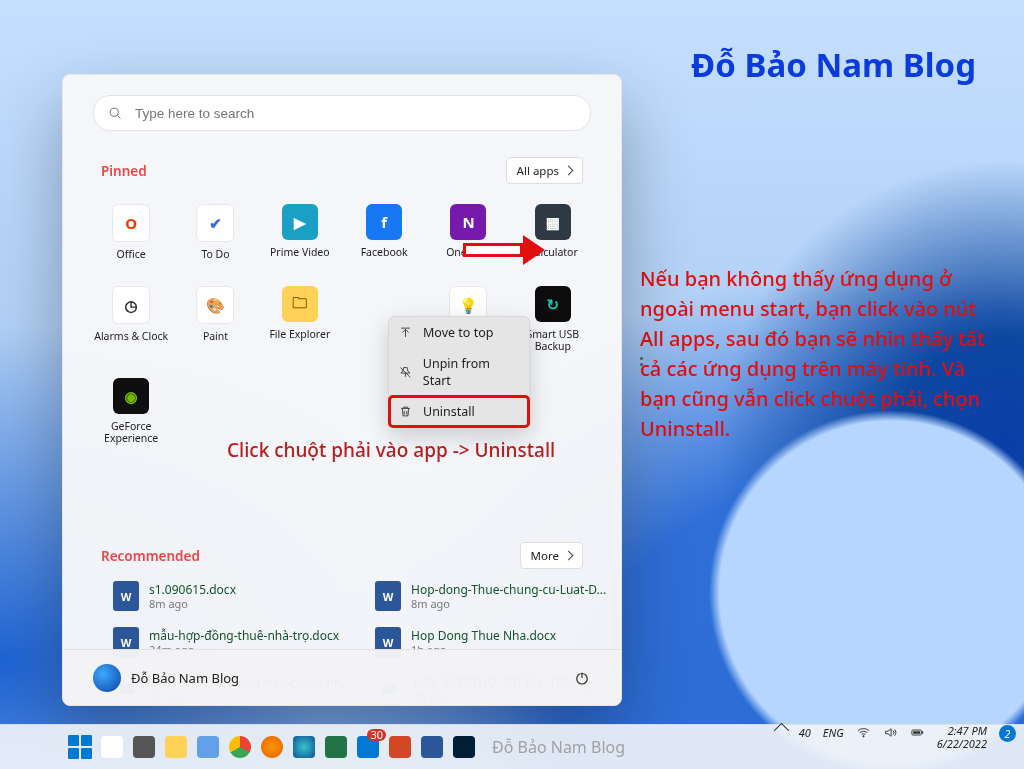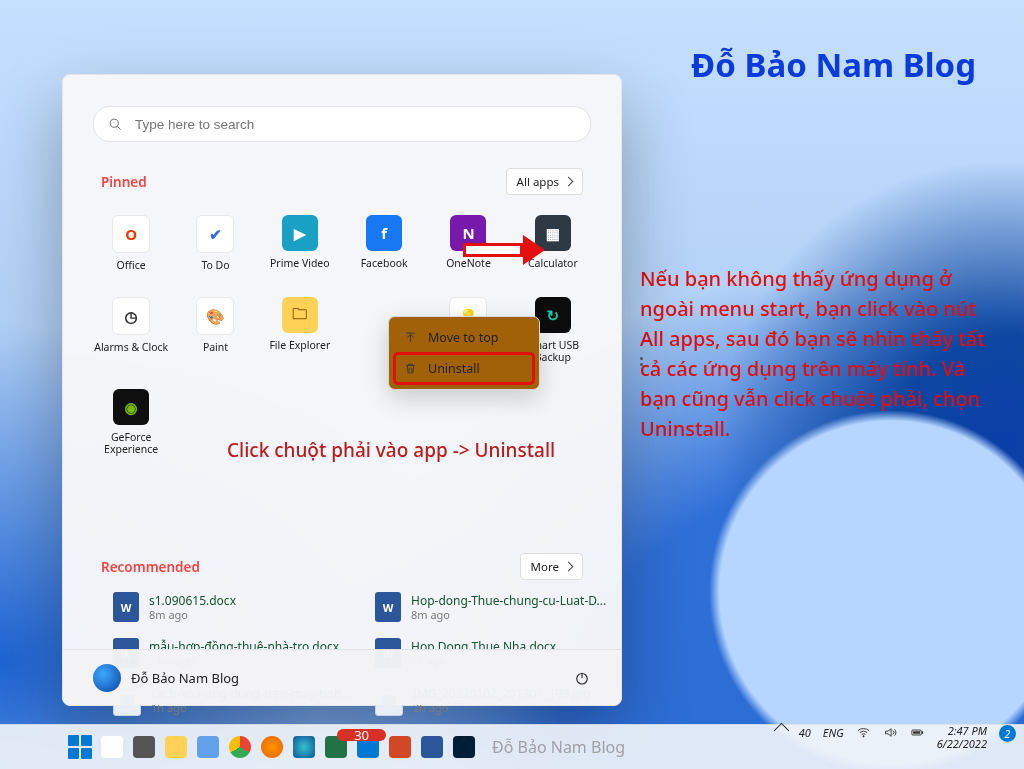--- a/index.html
+++ b/index.html
@@ -49,21 +49,21 @@
     left: 62px;
     top: 74px;
     width: 558px;
     height: 630px;
     background: rgba(247,247,249,0.97);
     border: 1px solid #e6e6e8;
     border-radius: 8px;
     box-shadow: 0 30px 70px rgba(0,0,0,0.30);
   }
   .search {
-    margin: 31px 30px 0 30px;
+    margin: 20px 30px 0 30px;
     height: 34px;
     background: #fff;
     border: 1px solid #e3e3e6;
     border-radius: 17px;
     display: flex;
     align-items: center;
     padding: 0 14px;
     color: #6a6a6a;
   }
   .search svg { width: 15px; height: 15px; margin-right: 10px; flex:0 0 auto; }
@@ -119,23 +119,23 @@
   }
 
   
   .cap {
     position:absolute; left:164px; top:362px; color:#b91c1c; font-size:19px; font-weight:500;
   }
 
   
   .ctx {
     position:absolute; left:325px; top:241px; width:140px;
-    background:#a16207; border:1px solid #d7d7d7; border-radius:7px;
+    background:#e5e5e5; border:1px solid #d7d7d7; border-radius:7px;
     box-shadow: 0 8px 24px rgba(0,0,0,0.18);
-    padding:5px; font-size:12.5px;
+    font-size:12.5px;
   }
   .ctx .row{
     display:flex;align-items:center;gap:10px;padding:7px 9px;border-radius:4px;cursor:pointer;color:#222;
   }
   .ctx svg{width:15px;height:15px;stroke:#333;fill:none;stroke-width:1.4;}
   .ctx .hl { outline:3px solid #e30e0e; outline-offset:-2px; }
 
   
   .reco {
     margin: 12px 38px 0 50px;
@@ -288,20 +288,27 @@
     </div>
 
     <div class="cap">Click chuột phải vào app -&gt; Uninstall</div>
 
     <div class="ctx">
       <div class="row">
         <svg viewBox="0 0 24 24">
             <path d="M12 19V7M7 12l5-5 5 5M5 5h14"></path>
           </svg>
         <span>Move to top</span>
+      </div>
+      <div class="row">
+        <svg viewBox="0 0 24 24">
+            <path d="M9 4h6l1 6 3 2v1H5v-1l3-2 1-6zM12 13v6"></path>
+            <line x1="4" y1="4" x2="20" y2="20"></line>
+          </svg>
+        <span>Unpin from Start</span>
       </div>
       <div class="row hl">
         <svg viewBox="0 0 24 24">
             <path d="M5 7h14M9 7V5h6v2M7 7l1 12h8l1-12M10 11v6M14 11v6"></path>
           </svg>
         <span>Uninstall</span>
       </div>
     </div>
 
     <div class="section-head" style="margin-top:94px;">
@@ -400,21 +407,21 @@
           <div class="tb-generic" style="background: radial-gradient(rgb(255, 149, 0), rgb(230, 96, 0)); border-radius: 50%;"></div>
         </div>
         <div class="tb-icon" style="position: relative;">
           <div class="tb-generic" style="background: radial-gradient(rgb(56, 193, 208), rgb(11, 83, 148));"></div>
         </div>
         <div class="tb-icon" style="position: relative;">
           <div class="tb-generic" style="background: rgb(33, 115, 70);"></div>
         </div>
         <div class="tb-icon" style="position: relative;">
           <div class="tb-generic" style="background: rgb(0, 120, 212);"></div>
-          <div style="position: absolute; top: -4px; right: -4px; background: rgb(217, 48, 37); color: rgb(255, 255, 255); font-size: 13px; border-radius: 8px; padding: 0px 17px; line-height: 12px;">30</div>
+          <div style="position: absolute; top: -4px; right: -4px; background: rgb(217, 48, 37); color: rgb(255, 255, 255); font-size: 11px; border-radius: 8px; padding: 0px 3px; line-height: 12px;">30</div>
         </div>
         <div class="tb-icon" style="position: relative;">
           <div class="tb-generic" style="background: rgb(210, 71, 38);"></div>
         </div>
         <div class="tb-icon" style="position: relative;">
           <div class="tb-generic" style="background: rgb(43, 87, 154);"></div>
         </div>
         <div class="tb-icon" style="position: relative;">
           <div class="tb-generic" style="background: rgb(0, 30, 54);"></div>
         </div>

